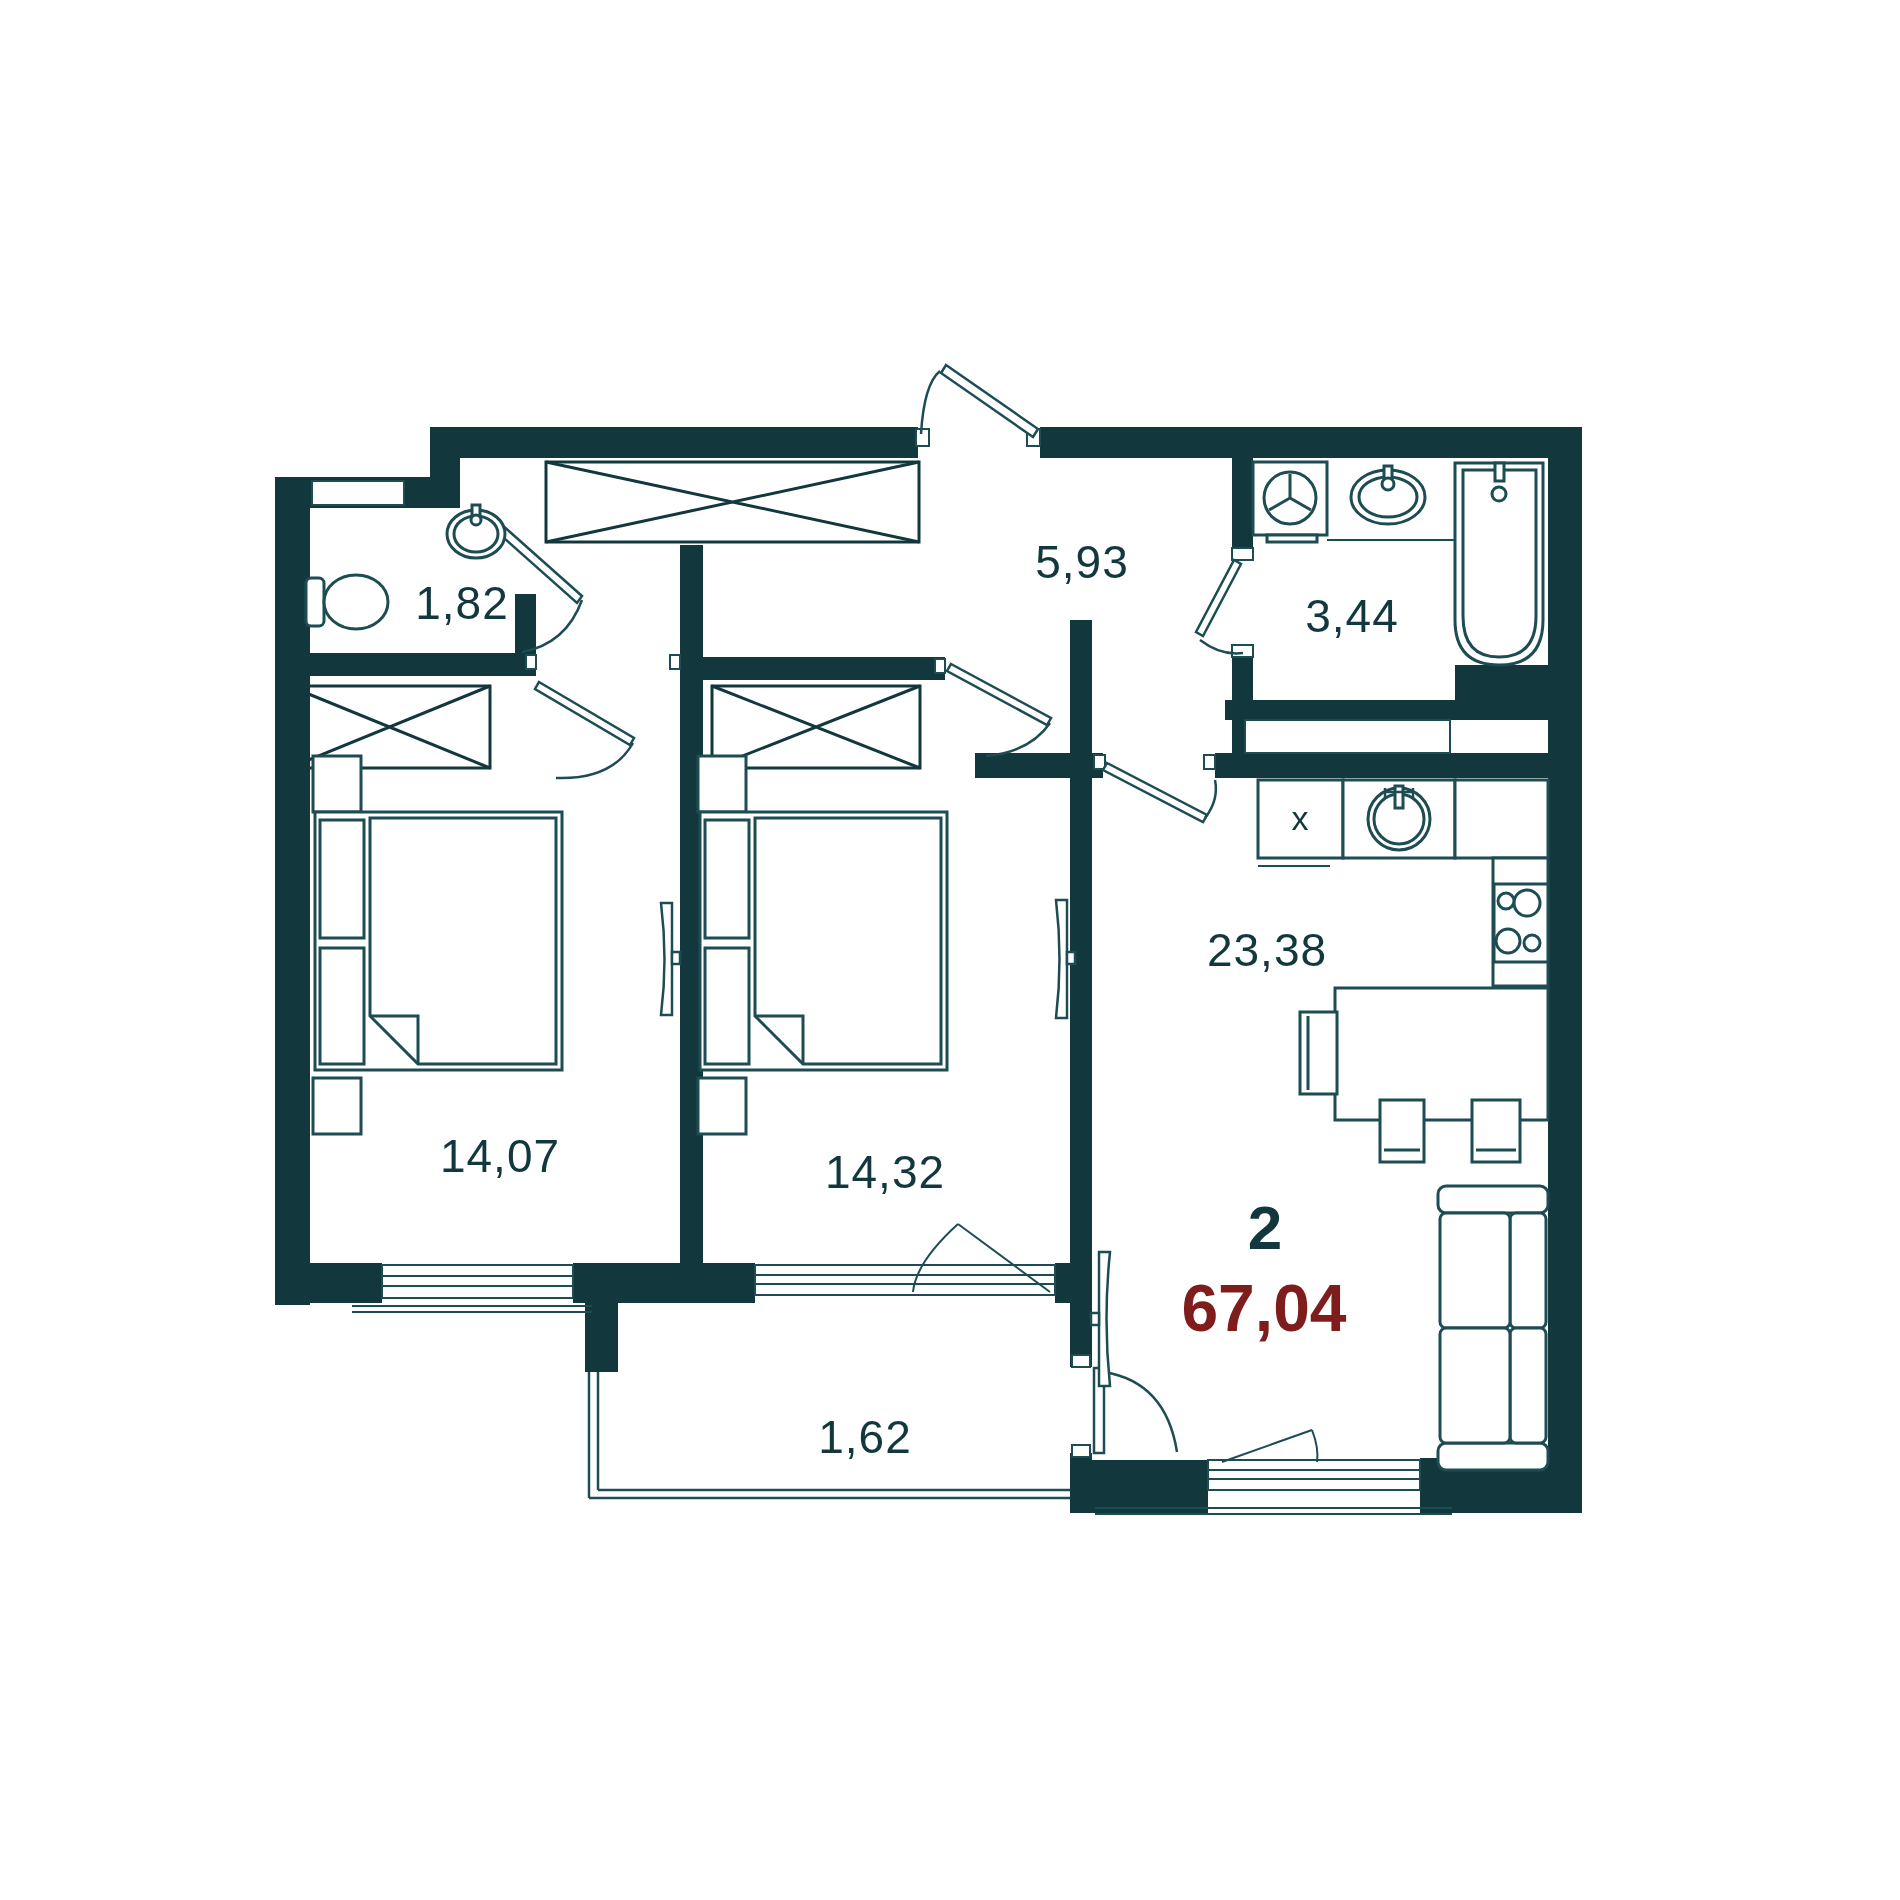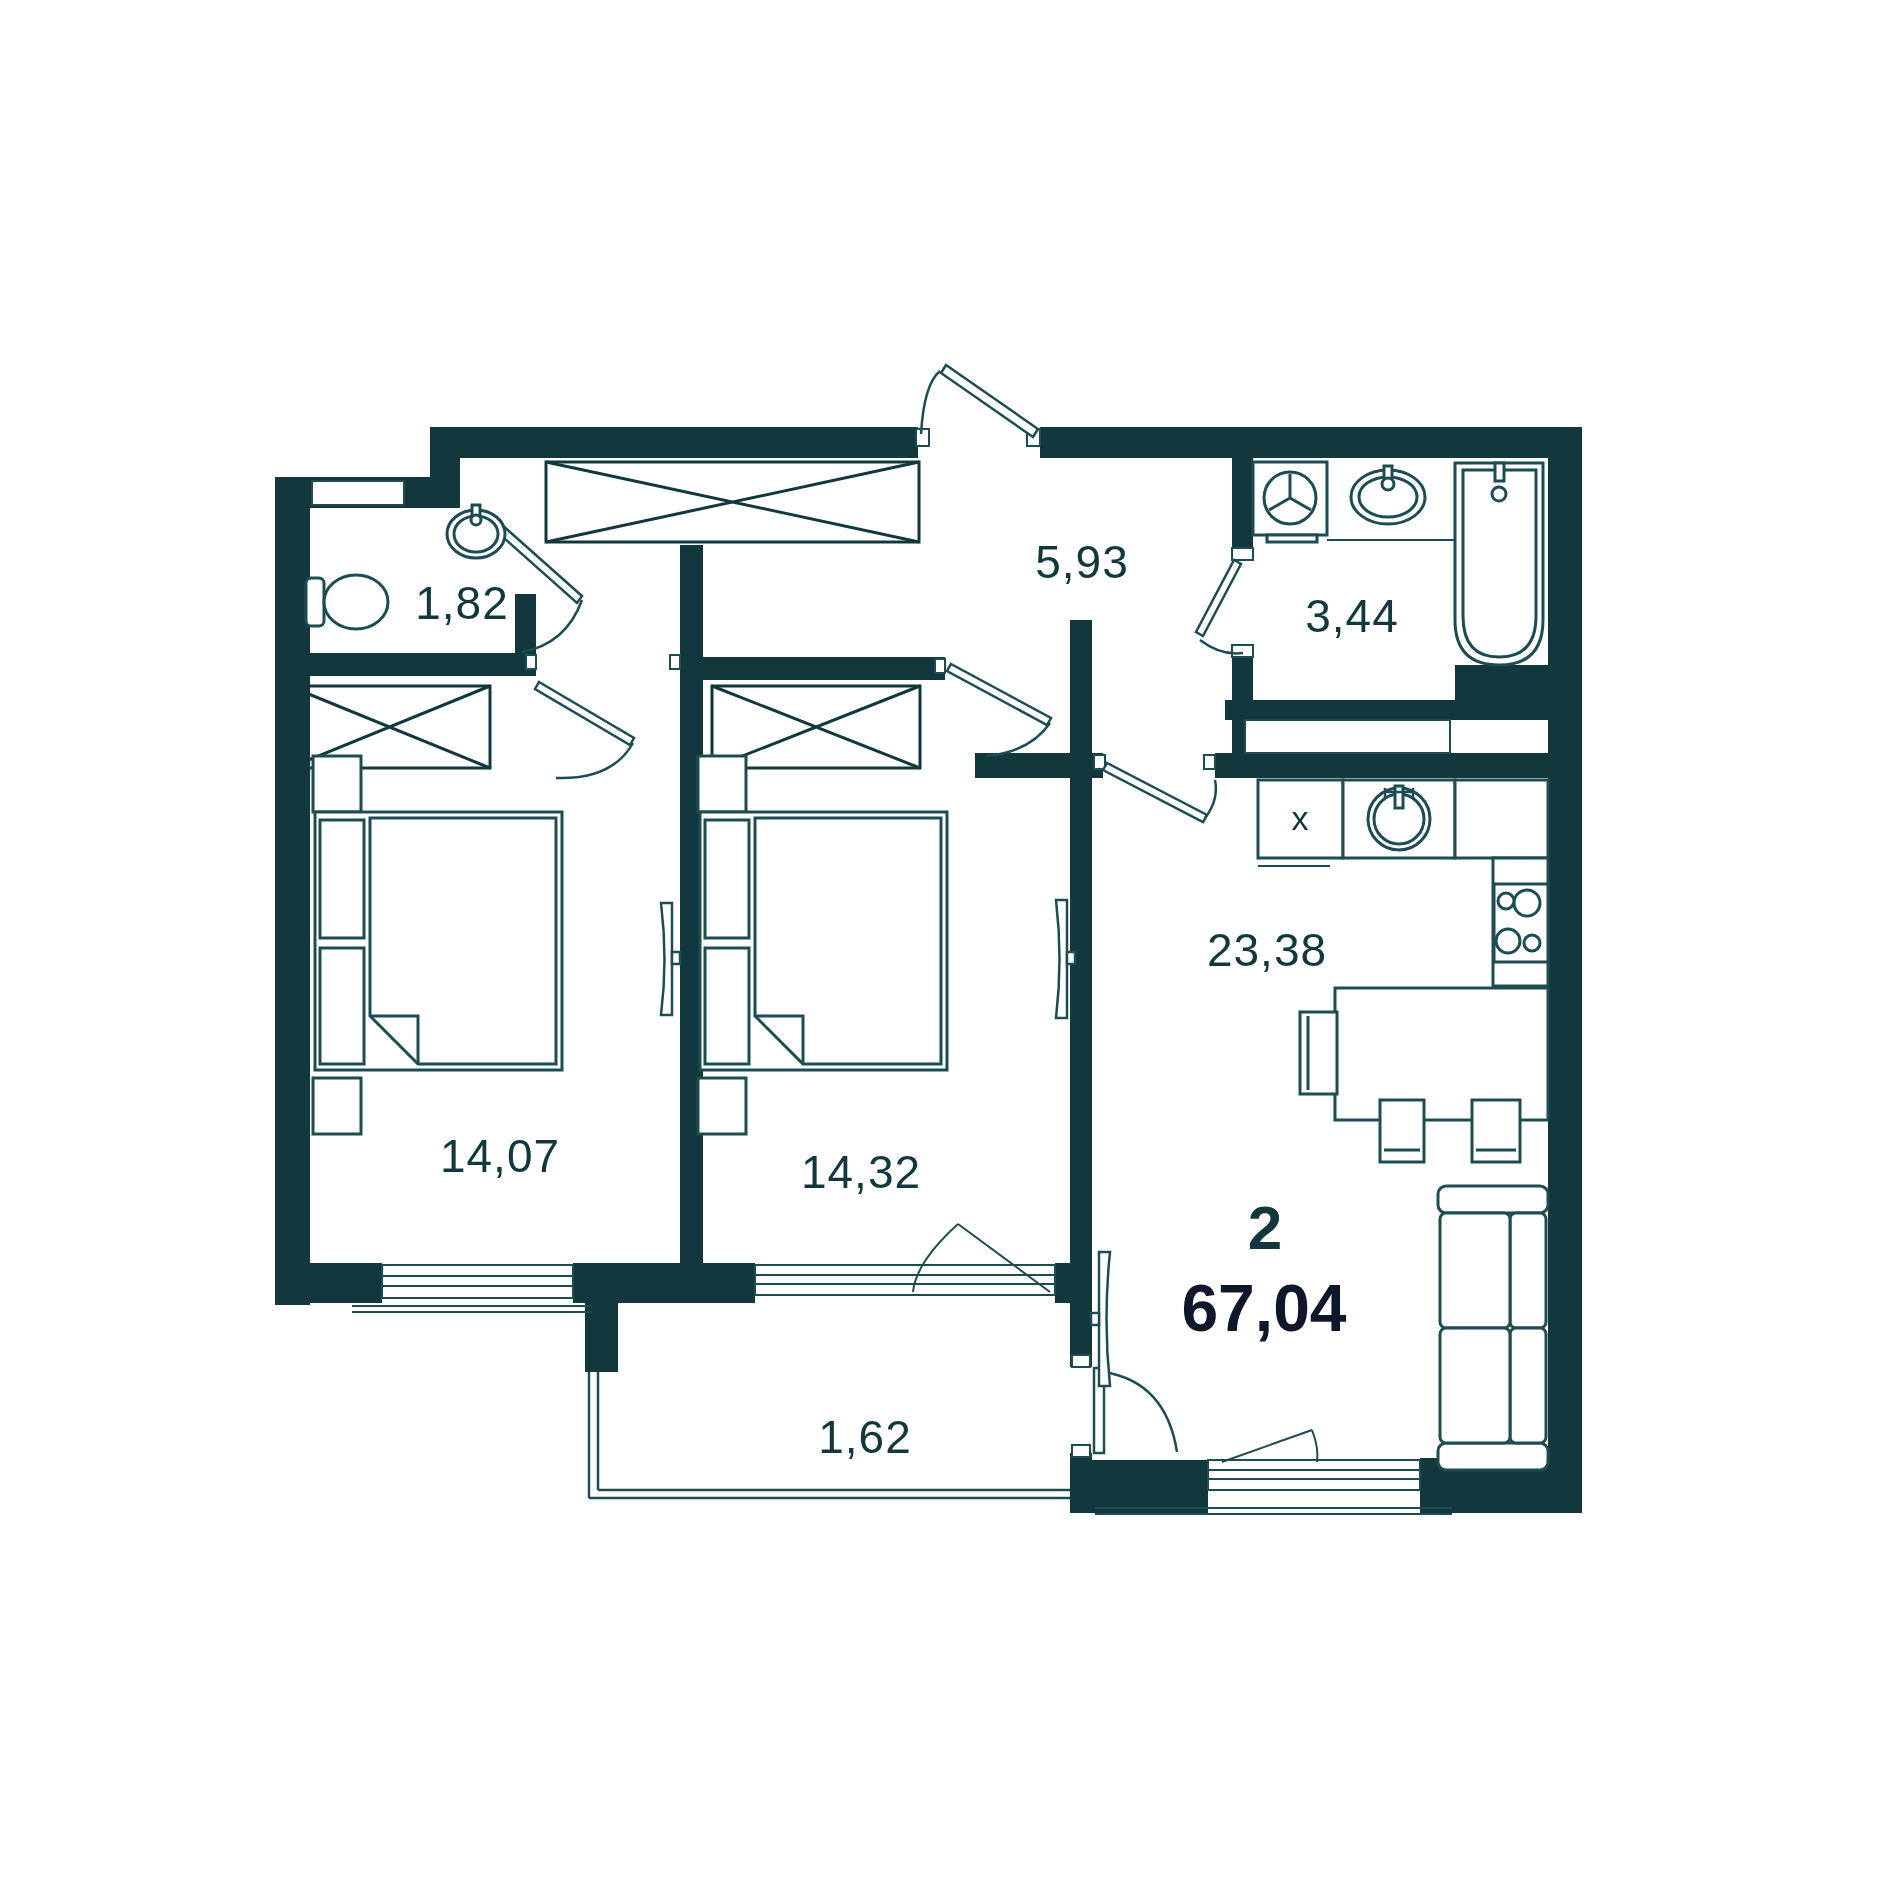--- a/index.html
+++ b/index.html
@@ -3,21 +3,21 @@
 <meta charset="utf-8">
 <style>
   html,body{margin:0;padding:0;background:#ffffff;}
   .stage{position:relative;width:1900px;height:1900px;background:#ffffff;overflow:hidden;
          font-family:"Liberation Sans", sans-serif;}
   .plan-svg{position:absolute;left:0;top:0;width:1900px;height:1900px;}
   .room-label{position:absolute;transform:translate(-50%,-50%);color:#12383d;
               font-size:46px;letter-spacing:1px;white-space:nowrap;}
   .summary-rooms{position:absolute;transform:translate(-50%,-50%);color:#12383d;
               font-size:62px;font-weight:bold;white-space:nowrap;}
-  .summary-area{position:absolute;transform:translate(-50%,-50%);color:#0f172a;
+  .summary-area{position:absolute;transform:translate(-50%,-50%);color:#7f1d1d;
               font-size:66px;font-weight:bold;white-space:nowrap;text-align:center;}
 </style>
 </head>
 <body>
 
 <div class="stage">
 
 <svg class="plan-svg" viewBox="0 0 1900 1900">
 
   <g fill="#12383d" stroke="none">
@@ -281,20 +281,20 @@
     </g>
   </g>
 
   <text x="1300" y="830" fill="#12383d" font-size="34" font-family="Liberation Sans, sans-serif" text-anchor="middle">x</text>
 </svg>
 
 <div class="room-label" style="left:462px;top:603px">1,82</div>
 <div class="room-label" style="left:1082px;top:562px">5,93</div>
 <div class="room-label" style="left:1352px;top:616px">3,44</div>
 <div class="room-label" style="left:500px;top:1156px">14,07</div>
-<div class="room-label" style="left:861px;top:1172px">14,32</div>
+<div class="room-label" style="left:885px;top:1172px">14,32</div>
 <div class="room-label" style="left:1267px;top:950px">23,38</div>
 <div class="room-label" style="left:865px;top:1437px">1,62</div>
 
 <div class="summary-rooms" style="left:1265px;top:1227px">2</div>
 <div class="summary-area" style="left:1264px;top:1308px">67,04</div>
 
 </div>
 
 </body></html>

